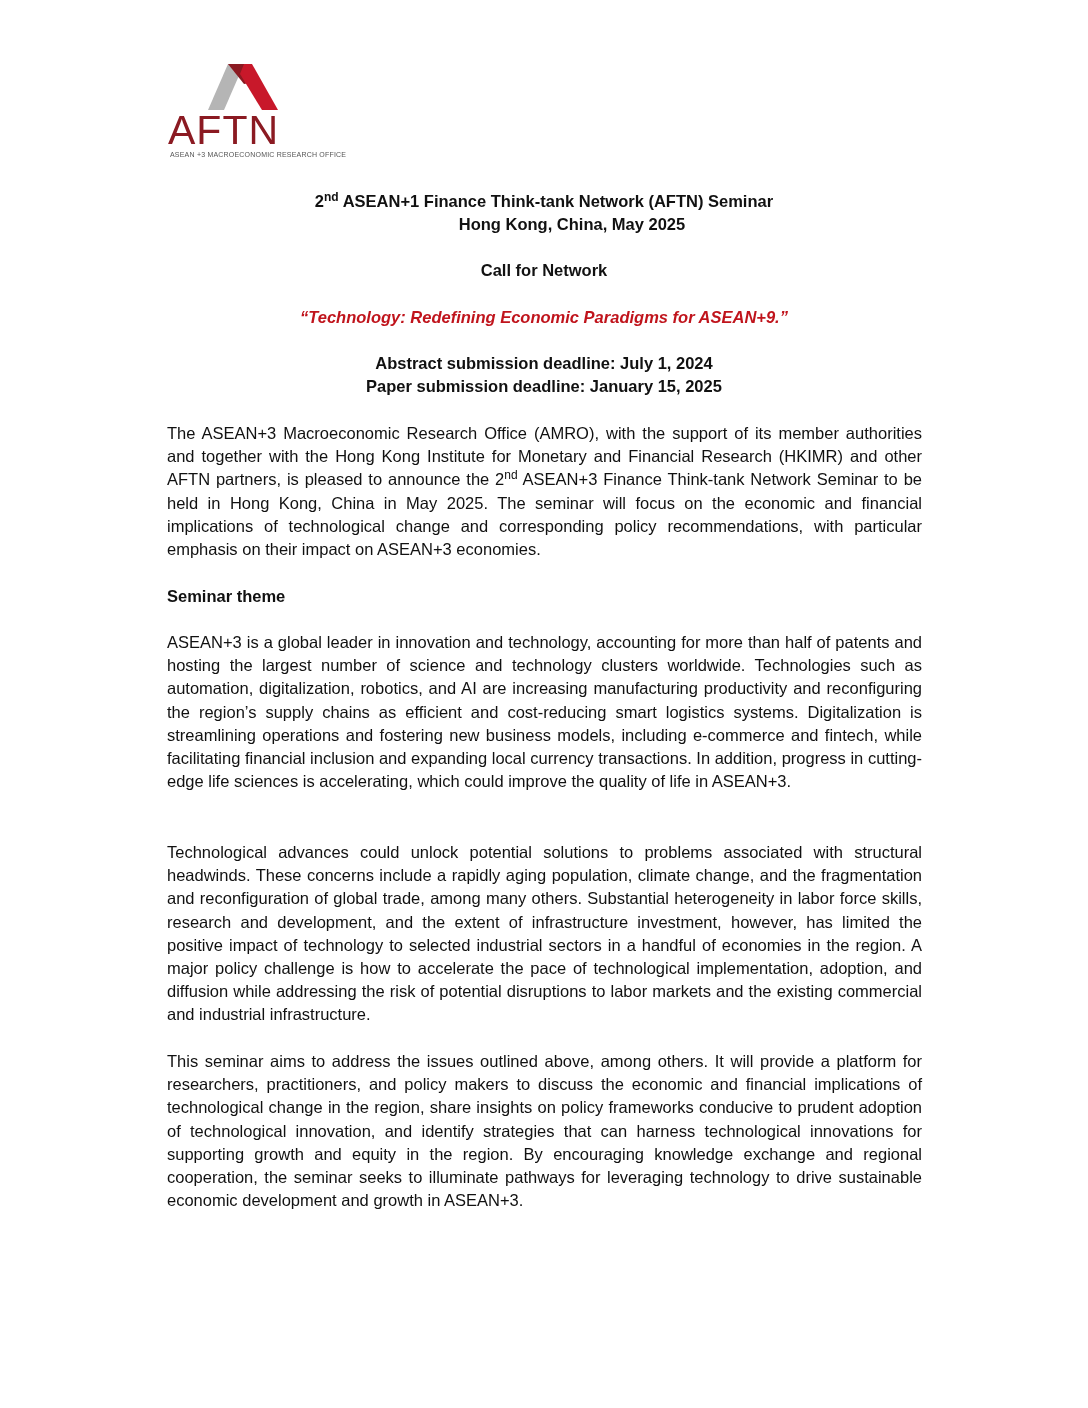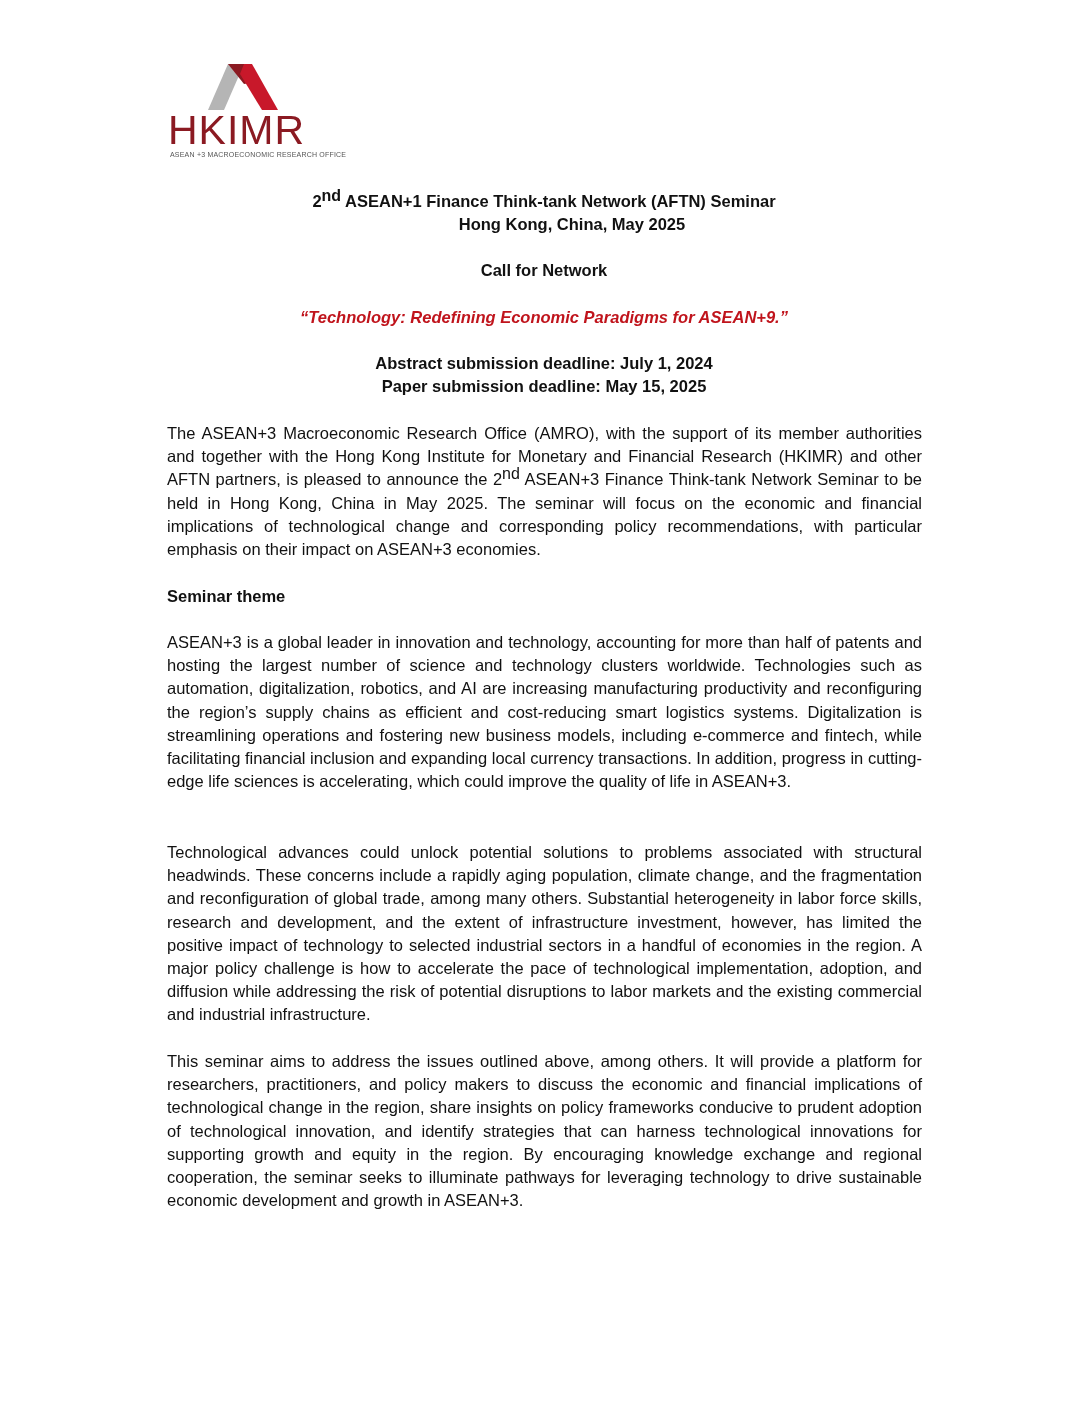--- a/index.html
+++ b/index.html
@@ -8,47 +8,47 @@
   .logo svg { display: block; }
   .logo-word { position: absolute; left: 2px; top: 48px; font-family: "Liberation Sans", sans-serif; font-size: 41px; font-weight: normal; color: #8b1a22; letter-spacing: 1px; line-height: 1; }
   .logo-sub { position: absolute; left: 4px; top: 89px; font-family: "Liberation Sans", sans-serif; font-size: 7px; color: #555555; letter-spacing: 0.2px; white-space: nowrap; line-height: 1; }
   .header-block { position: absolute; left: 0; width: 1088px; text-align: center; font-weight: bold; font-size: 16.5px; line-height: 22px; }
   .title1 { top: 190px; }
   .title2 { top: 213px; padding-left: 28px; }
   .cfp { top: 259px; }
   .theme-line { top: 306px; color: #c0141c; font-style: italic; }
   .deadline1 { top: 352px; }
   .deadline2 { top: 375px; }
-  sup { font-size: 16px; vertical-align: 6px; line-height: 0; }
+  sup { font-size: 12px; vertical-align: 6px; line-height: 0; }
   .para { position: absolute; left: 167px; width: 755px; font-size: 16.5px; line-height: 23.2px; text-align: justify; text-align-last: left; }
   .p1 { top: 422px; }
   .section-head { position: absolute; left: 167px; top: 585px; font-weight: bold; font-size: 16.5px; line-height: 23px; }
   .p2 { top: 631px; }
   .p3 { top: 841px; }
   .p4 { top: 1050px; }
 </style>
 </head>
 <body>
 
 <div class="logo">
   <svg width="160" height="50" viewBox="0 0 160 50">
     <polygon points="42,48 62,2 78,2 58,48" fill="#b5b5b5"></polygon>
     <polygon points="62,2 82,2 90,20 78,22" fill="#8b1a22"></polygon>
     <polygon points="78,2 86,2 112,48 96,48 74,12" fill="#c8182a"></polygon>
   </svg>
-  <div class="logo-word">HKIMR</div>
+  <div class="logo-word">AFTN</div>
   <div class="logo-sub">ASEAN +3 MACROECONOMIC RESEARCH OFFICE</div>
 </div>
 
 <div class="header-block title1"><span>2</span><sup>nd</sup><span> ASEAN+1 Finance Think-tank Network (AFTN) Seminar</span></div>
 <div class="header-block title2">Hong Kong, China, May 2025</div>
 <div class="header-block cfp">Call for Network</div>
 <div class="header-block theme-line">“Technology: Redefining Economic Paradigms for ASEAN+9.”</div>
 <div class="header-block deadline1">Abstract submission deadline: July 1, 2024</div>
-<div class="header-block deadline2">Paper submission deadline: May 15, 2025</div>
+<div class="header-block deadline2">Paper submission deadline: January 15, 2025</div>
 
 <div class="para p1"><span>The ASEAN+3 Macroeconomic Research Office (AMRO), with the support of its member authorities and together with the Hong Kong Institute for Monetary and Financial Research (HKIMR) and other AFTN partners, is pleased to announce the 2</span><sup>nd</sup><span> ASEAN+3 Finance Think-tank Network Seminar to be held in Hong Kong, China in May 2025. The seminar will focus on the economic and financial implications of technological change and corresponding policy recommendations, with particular emphasis on their impact on ASEAN+3 economies.</span></div>
 
 <div class="section-head">Seminar theme</div>
 
 <div class="para p2">ASEAN+3 is a global leader in innovation and technology, accounting for more than half of patents and hosting the largest number of science and technology clusters worldwide. Technologies such as automation, digitalization, robotics, and AI are increasing manufacturing productivity and reconfiguring the region’s supply chains as efficient and cost-reducing smart logistics systems. Digitalization is streamlining operations and fostering new business models, including e-commerce and fintech, while facilitating financial inclusion and expanding local currency transactions. In addition, progress in cutting-edge life sciences is accelerating, which could improve the quality of life in ASEAN+3.</div>
 <div class="para p3">Technological advances could unlock potential solutions to problems associated with structural headwinds. These concerns include a rapidly aging population, climate change, and the fragmentation and reconfiguration of global trade, among many others. Substantial heterogeneity in labor force skills, research and development, and the extent of infrastructure investment, however, has limited the positive impact of technology to selected industrial sectors in a handful of economies in the region. A major policy challenge is how to accelerate the pace of technological implementation, adoption, and diffusion while addressing the risk of potential disruptions to labor markets and the existing commercial and industrial infrastructure.</div>
 <div class="para p4">This seminar aims to address the issues outlined above, among others. It will provide a platform for researchers, practitioners, and policy makers to discuss the economic and financial implications of technological change in the region, share insights on policy frameworks conducive to prudent adoption of technological innovation, and identify strategies that can harness technological innovations for supporting growth and equity in the region. By encouraging knowledge exchange and regional cooperation, the seminar seeks to illuminate pathways for leveraging technology to drive sustainable economic development and growth in ASEAN+3.</div>
 
 </body></html>

